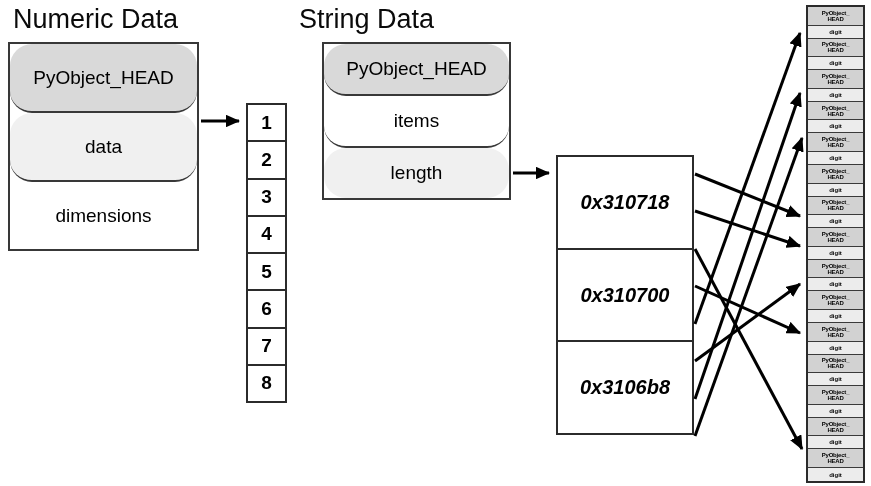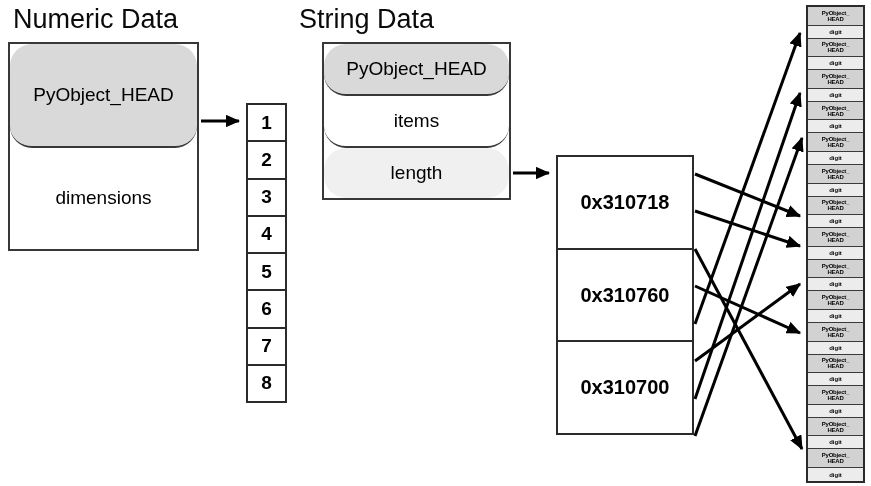--- a/index.html
+++ b/index.html
@@ -21,21 +21,21 @@
   .fill-sub{background:#f0f0f0;}
   .fill-white{background:#ffffff;text-align:center;}
 
   .vlist{position:absolute;display:flex;flex-direction:column;border:2px solid #2b2b2b;
          box-sizing:border-box;background:#fff;}
   .vcell{flex:1;display:flex;align-items:center;justify-content:center;
          border-bottom:2px solid #2b2b2b;box-sizing:border-box;font-weight:bold;background:#fff;}
   .vcell:last-child{border-bottom:none;}
   #numeric-array{left:246px;top:103px;width:41px;height:300px;}
   #numeric-array .vcell{font-size:19px;}
-  #address-list{left:556px;top:155px;width:138px;height:280px;}
+  #address-list{left:556px;top:155px;width:138px;height:280px;font-style:italic;}
   #address-list .vcell{font-size:20px;}
 
   #memory-column{position:absolute;left:806px;top:5px;width:59px;height:478px;
                  border:2px solid #2b2b2b;box-sizing:border-box;display:flex;flex-direction:column;}
   .mpair{flex:1;display:flex;flex-direction:column;min-height:0;}
   .mobj{flex:19;background:#d2d2d2;border-bottom:1px solid #3a3a3a;box-sizing:border-box;
         display:flex;flex-direction:column;align-items:center;justify-content:center;
         font-size:6px;line-height:6px;font-weight:bold;letter-spacing:-0.2px;overflow:hidden;}
   .mval{flex:13;background:#ececec;border-bottom:1px solid #3a3a3a;box-sizing:border-box;
         display:flex;align-items:center;justify-content:center;
@@ -48,20 +48,21 @@
 </head>
 <body>
 
 <div id="canvas">
 
   <div class="title" id="t-numeric">Numeric Data</div>
   <div class="title" id="t-string">String Data</div>
 
   <div class="struct" id="numeric-struct">
     <div class="srow fill-header">PyObject_HEAD</div>
+    <div class="srow fill-sub">data</div>
     <div class="srow fill-white">dimensions</div>
   </div>
 
   <div class="struct" id="string-struct">
     <div class="srow fill-header">PyObject_HEAD</div>
     <div class="srow fill-white">items</div>
     <div class="srow fill-sub">length</div>
   </div>
 
   <div class="vlist" id="numeric-array">
@@ -70,22 +71,22 @@
       <div class="vcell">3</div>
       <div class="vcell">4</div>
       <div class="vcell">5</div>
       <div class="vcell">6</div>
       <div class="vcell">7</div>
       <div class="vcell">8</div>
     </div>
 
   <div class="vlist" id="address-list">
       <div class="vcell">0x310718</div>
-      <div class="vcell">0x310760</div>
       <div class="vcell">0x310700</div>
+      <div class="vcell">0x3106b8</div>
     </div>
 
   <div id="memory-column">
       <div class="mpair">
       <div class="mobj">
         <span>PyObject_</span>
         <span>HEAD</span>
       </div>
       <div class="mval">digit</div>
     </div>

